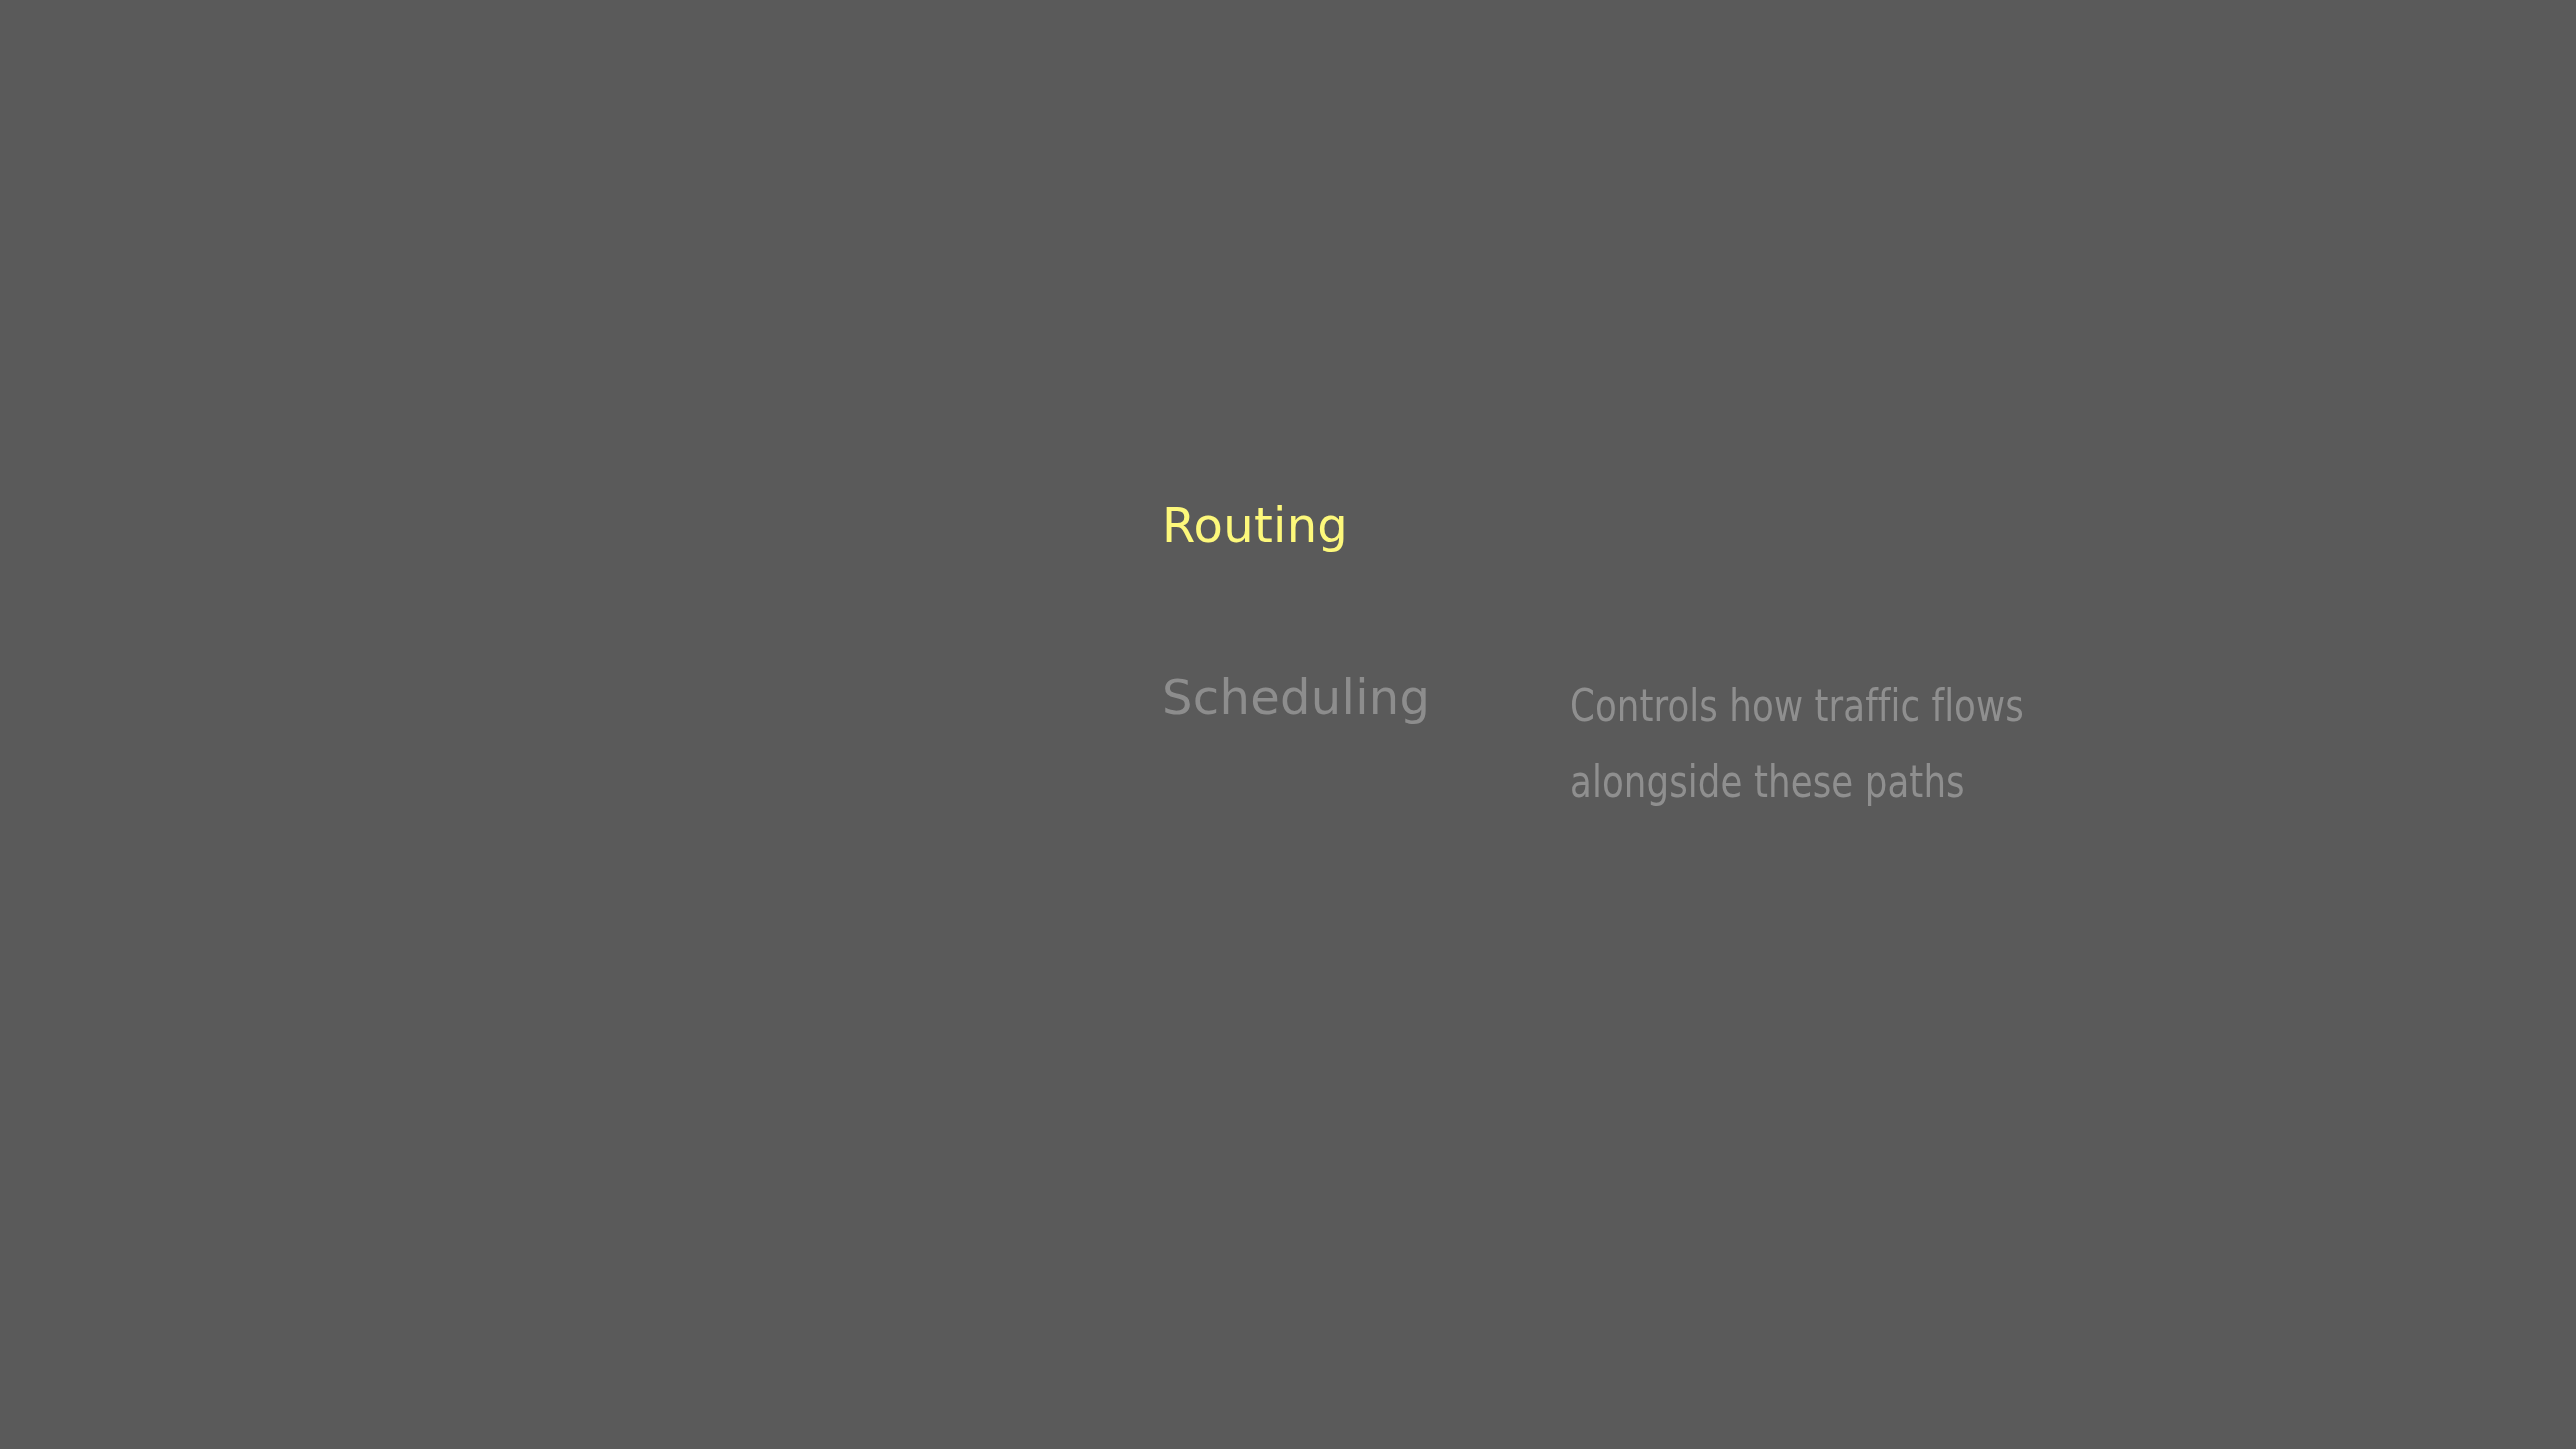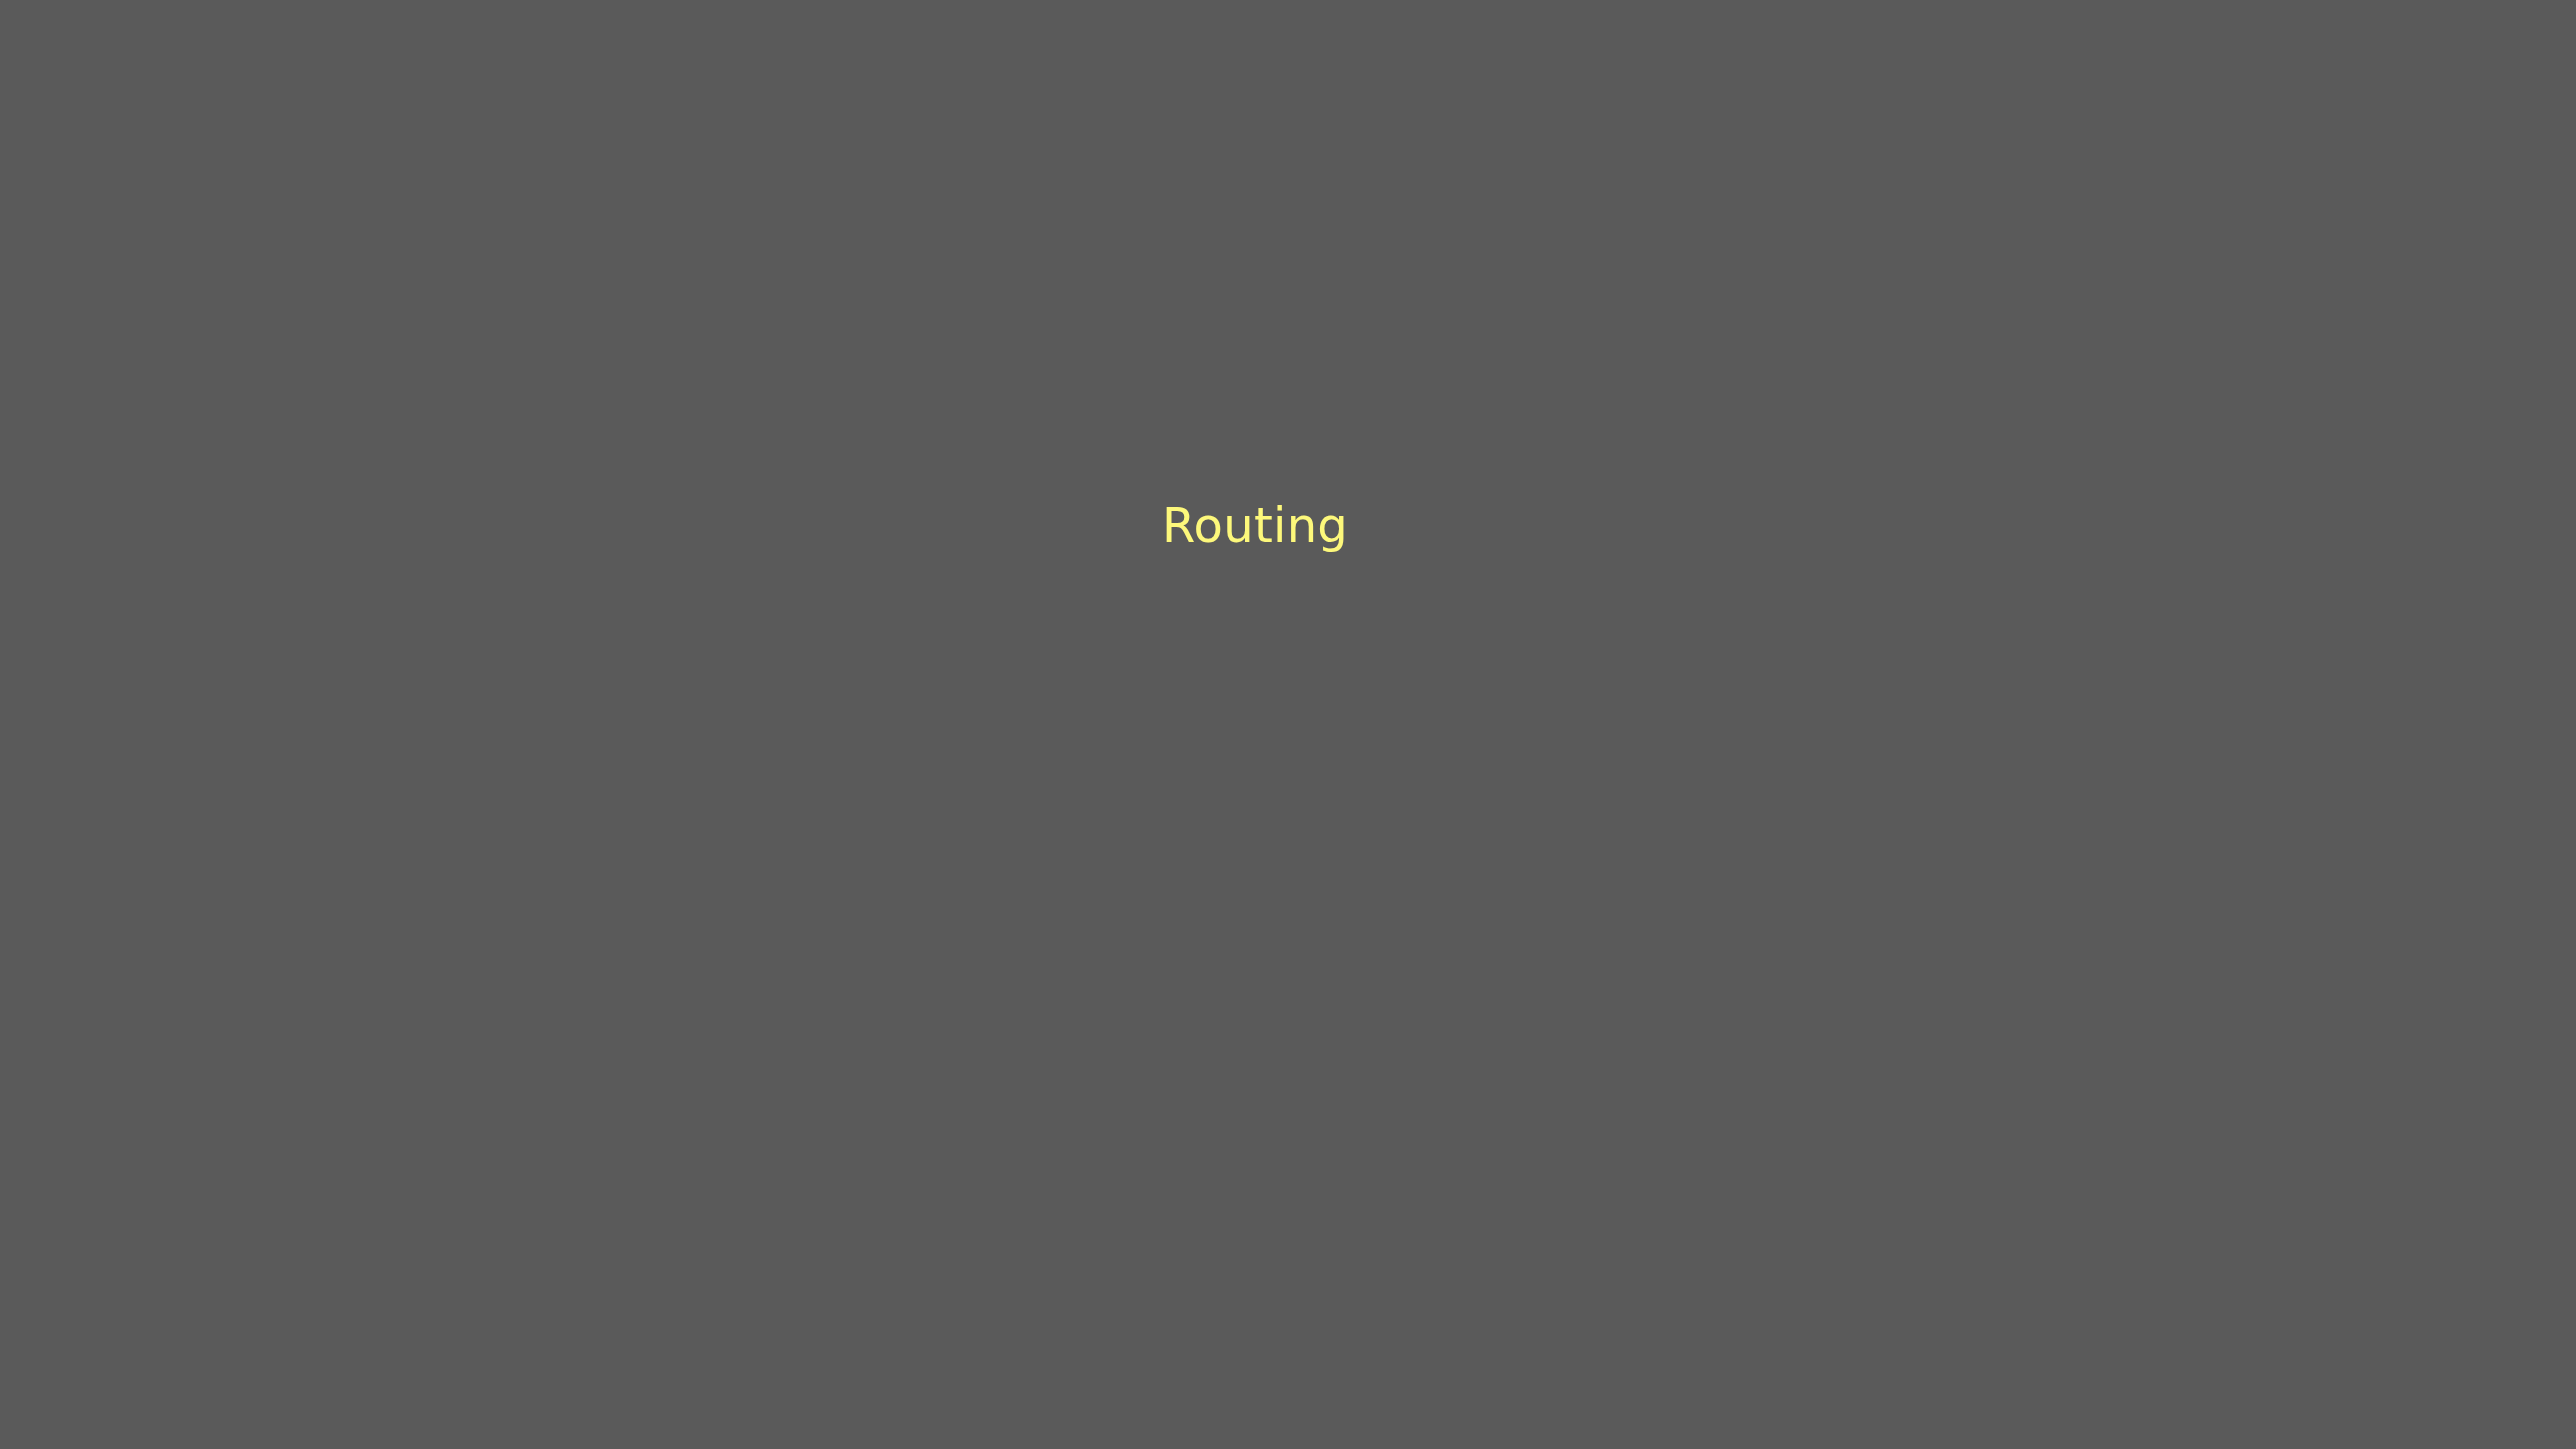--- a/index.html
+++ b/index.html
@@ -117,16 +117,30 @@
 
     <div class="row row-routing">
 
       <div class="label-col">
         <div class="label label-active">Routing</div>
       </div>
 
 
     </div>
 
+    <div class="row row-scheduling">
+
+      <div class="label-col">
+        <div class="label label-dim">Scheduling</div>
+      </div>
+
+      <div class="desc-col">
+        <div class="desc desc-dim">
+          <span class="desc-line">Controls how traffic flows</span>
+          <span class="desc-line">alongside these paths</span>
+        </div>
+      </div>
+
+    </div>
 
   </div>
 </div>
 
 
 </body></html>

